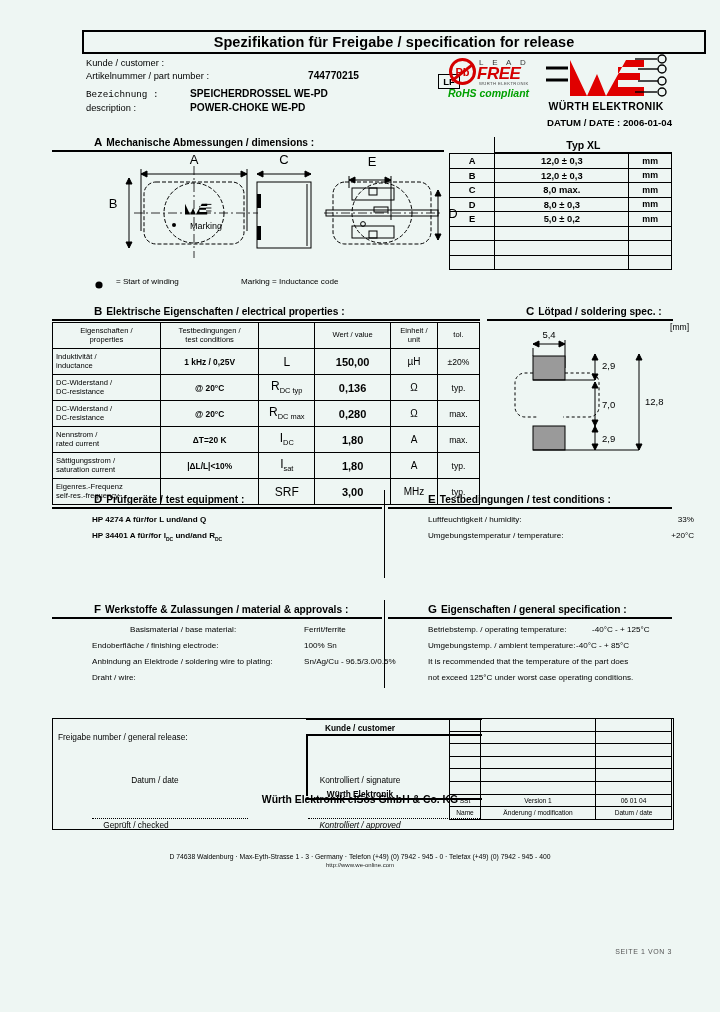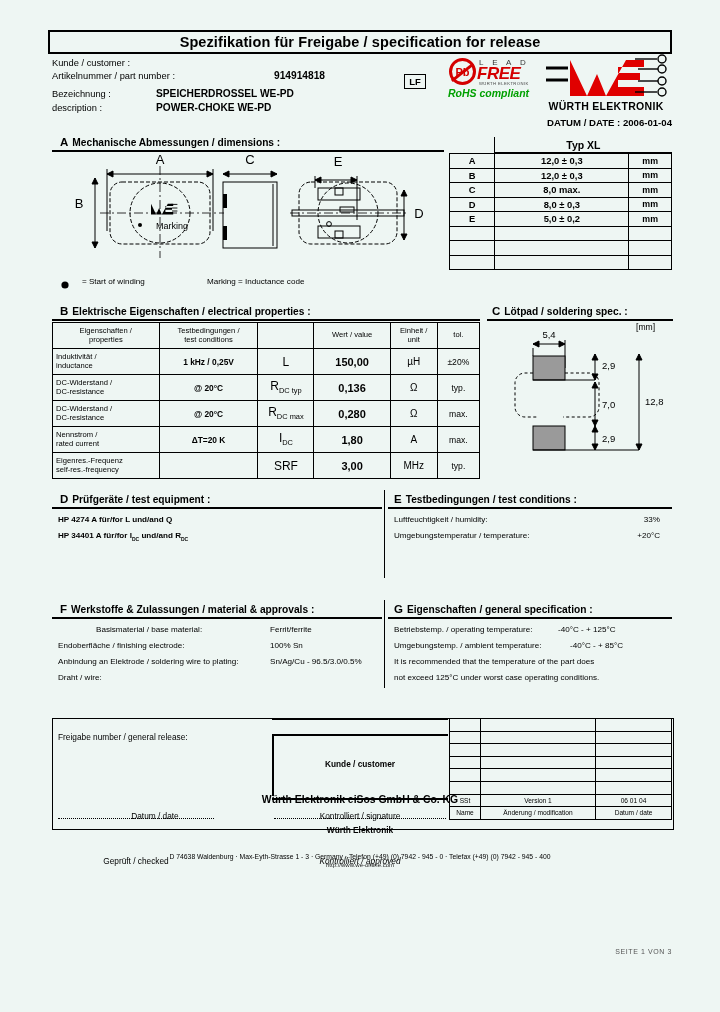--- a/index.html
+++ b/index.html
@@ -1,22 +1,22 @@
 <!DOCTYPE html>
 <html><head>
 <meta charset="utf-8">
 <style>
   html,body{margin:0;padding:0;background:#ffffff;}
   body{width:720px;height:1012px;font-family:"Liberation Sans",sans-serif;color:#000;background:#eef6f3;}
   .page{position:relative;width:720px;height:1012px;background:#eef6f3;}
 
   
-  .bx{position:absolute;box-sizing:border-box;}
+  .bx{position:absolute;box-sizing:border-box;margin-left:34px;}
   .bold{font-weight:bold;}
-  .ctr{text-align:center;margin-top:36px;}
+  .ctr{text-align:center;}
   .rt{text-align:right;}
 
   
   .titlebar{left:48px;top:30px;width:624px;height:24px;border:2px solid #000;background:#eef6f3;
             display:flex;align-items:center;justify-content:center;}
   .titlebar span{font-size:14.5px;font-weight:bold;letter-spacing:.1px;}
 
   
   .hdr-lbl{font-size:9.3px;}
   .hdr-val{font-size:10.2px;font-weight:bold;}
@@ -96,22 +96,22 @@
 <body>
 
 <div class="page">
 
   <div class="bx titlebar">
     <span>Spezifikation für Freigabe / specification for release</span>
   </div>
 
   <div class="bx hdr-lbl" style="left:52px;top:58px;">Kunde / customer :</div>
   <div class="bx hdr-lbl" style="left:52px;top:71px;">Artikelnummer / part number :</div>
-  <div class="bx hdr-val" style="left:274px;top:70px;">914914818</div>
-  <div class="bx hdr-lbl" style="left:52px;top:89px;">Bezeichnung :</div>
+  <div class="bx hdr-val" style="left:274px;top:70px;">744770215</div>
+  <div class="bx hdr-lbl" style="left:52px;top:89px;font-family:Liberation Mono, monospace;">Bezeichnung :</div>
   <div class="bx hdr-val" style="left:156px;top:88px;">SPEICHERDROSSEL WE-PD</div>
   <div class="bx hdr-lbl" style="left:52px;top:103px;">description :</div>
   <div class="bx hdr-val" style="left:156px;top:102px;">POWER-CHOKE WE-PD</div>
 
   <div class="bx lf-box">
     <span>LF</span>
   </div>
 
   <div class="pbcircle">
     <b>Pb</b>
@@ -318,20 +318,28 @@
         </tr>
         <tr>
           <td class="prop">Nennstrom /<br>rated current</td>
           <td class="cond">ΔT=20 K</td>
           <td class="sym">I<sub>DC</sub></td>
           <td class="val">1,80</td>
           <td class="unit">A</td>
           <td class="tol">max.</td>
         </tr>
         <tr>
+          <td class="prop">Sättigungsstrom /<br>saturation current</td>
+          <td class="cond">|ΔL/L|&lt;10%</td>
+          <td class="sym">I<sub>sat</sub></td>
+          <td class="val">1,80</td>
+          <td class="unit">A</td>
+          <td class="tol">typ.</td>
+        </tr>
+        <tr>
           <td class="prop">Eigenres.-Frequenz<br>self-res.-frequency</td>
           <td class="cond"></td>
           <td class="sym">SRF</td>
           <td class="val">3,00</td>
           <td class="unit">MHz</td>
           <td class="tol">typ.</td>
         </tr>
       </tbody>
   </table>
 
@@ -428,21 +436,21 @@
   <div class="bx blk-txt" style="left:270px;top:673px;"></div>
   <div class="vline" style="left:384px;top:600px;height:88px;"></div>
 
   <div class="bx sec-h" style="left:394px;top:603px;">
     <span class="L">G</span><span>Eigenschaften / general specification :</span>
   </div>
   <div class="rule" style="left:388px;top:617px;width:284px;"></div>
   <div class="bx blk-txt" style="left:394px;top:625px;">Betriebstemp. / operating temperature:</div>
   <div class="bx blk-txt" style="left:558px;top:625px;">-40°C - + 125°C</div>
   <div class="bx blk-txt" style="left:394px;top:641px;">Umgebungstemp. / ambient temperature:</div>
-  <div class="bx blk-txt" style="left:570px;top:641px;">-40°C - + 85°C</div>
+  <div class="bx blk-txt" style="left:542px;top:641px;">-40°C - + 85°C</div>
   <div class="bx blk-txt" style="left:394px;top:657px;">It is recommended that the temperature of the part does</div>
   <div class="bx blk-txt" style="left:394px;top:673px;">not exceed 125°C under worst case operating conditions.</div>
 
   <div class="rel"></div>
   <div class="relcell" style="left:58px;top:732px;">Freigabe number / general release:</div>
   <div class="relcell bold ctr" style="left:274px;top:723px;width:172px;">Kunde / customer</div>
   <div class="bx" style="left:272px;top:718px;width:176px;height:0;border-top:2.4px solid #000;"></div>
   <div class="bx" style="left:272px;top:734px;width:176px;height:0;border-top:2.4px solid #000;"></div>
   <div class="bx" style="left:272px;top:734px;width:0;height:62px;border-left:2.4px solid #000;"></div>
 

